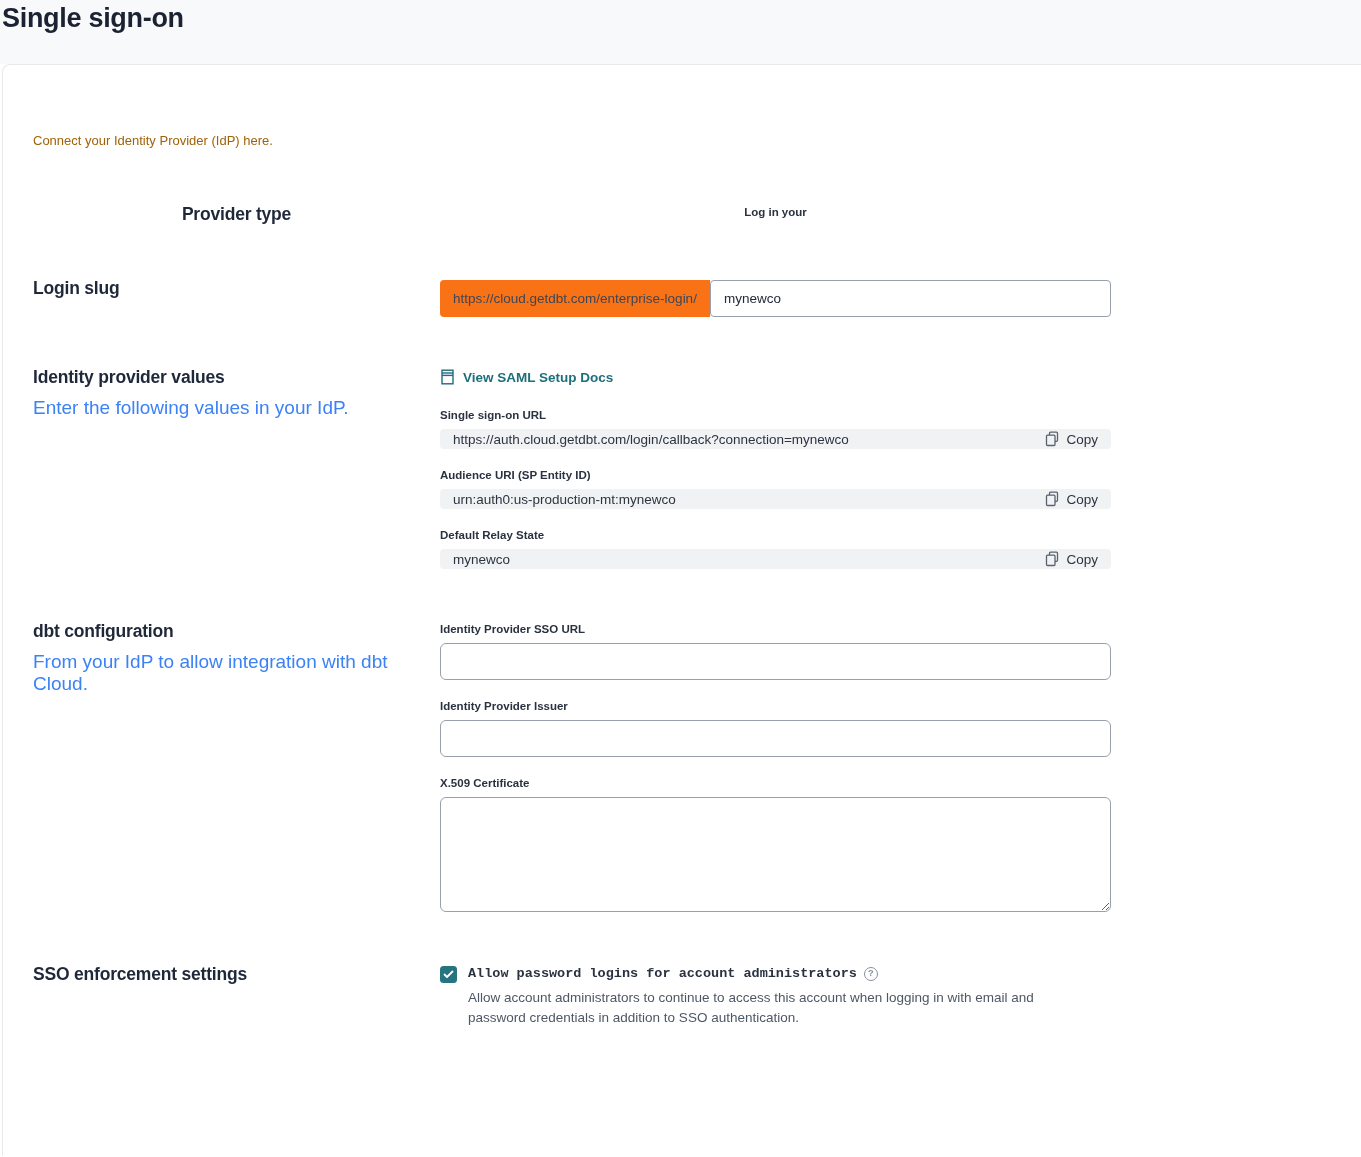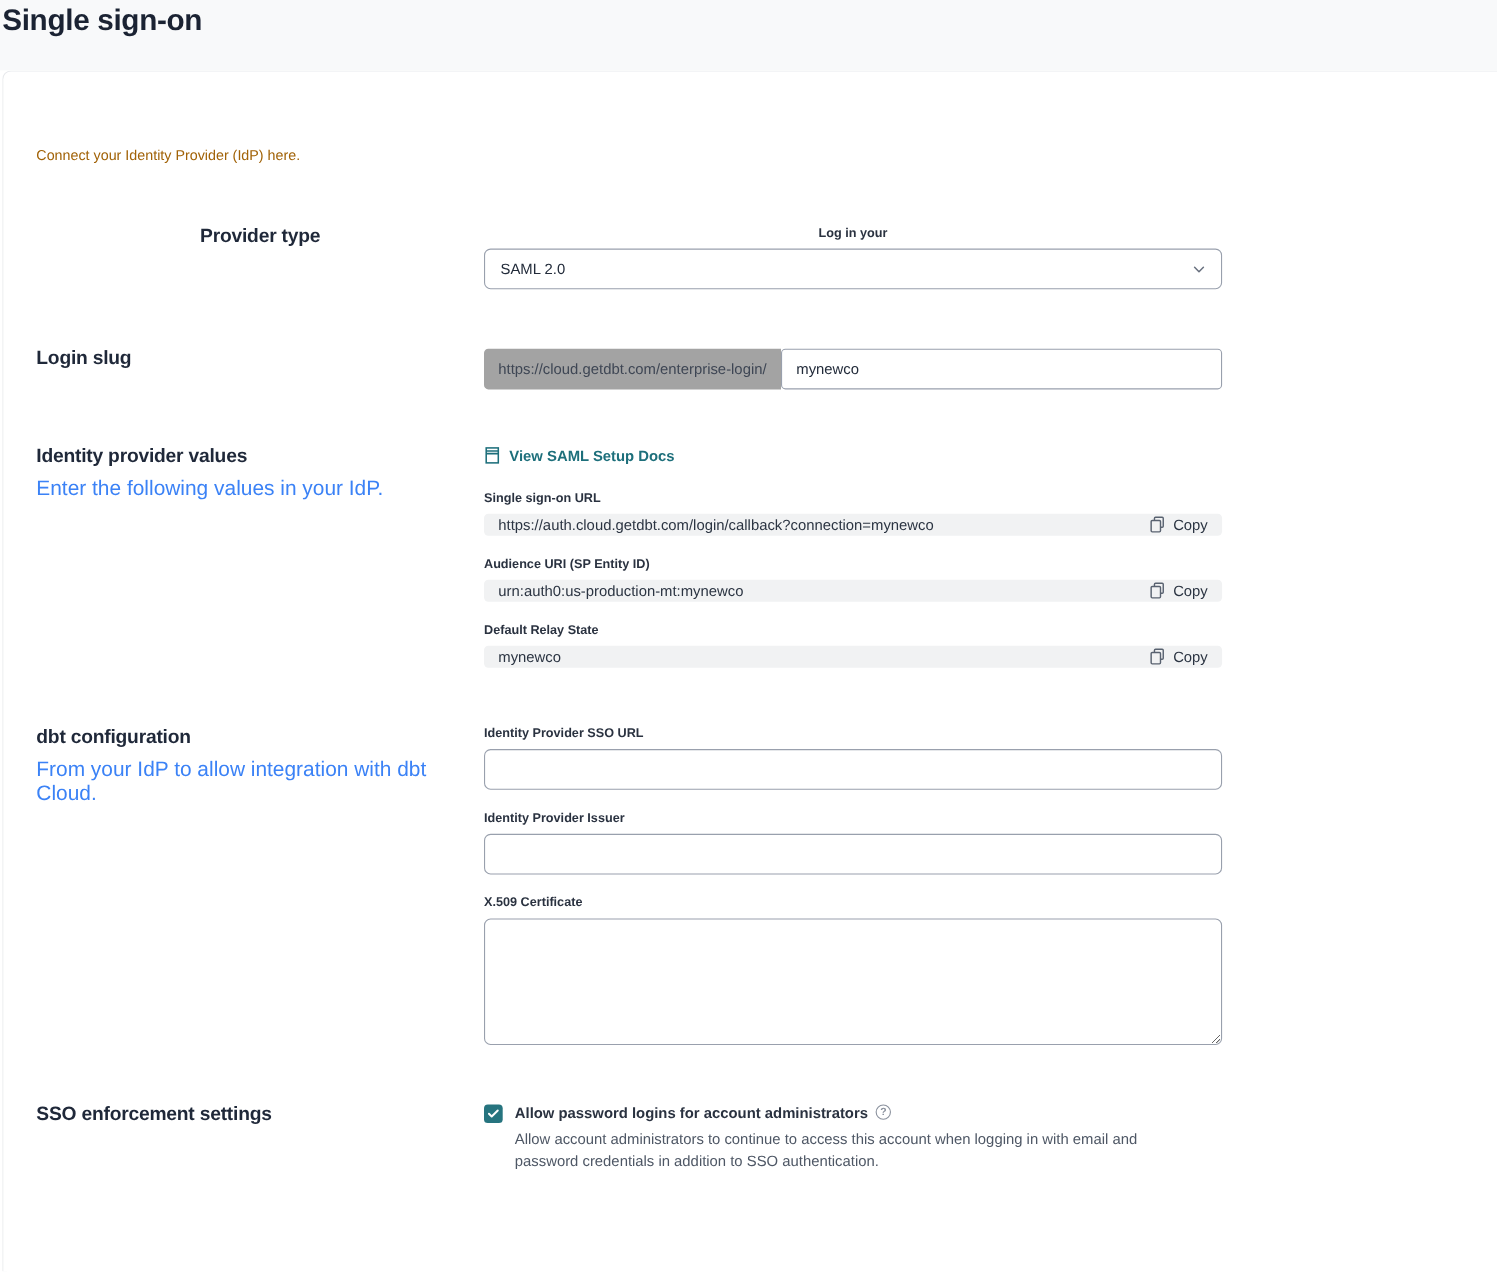--- a/index.html
+++ b/index.html
@@ -87,21 +87,21 @@
     padding: 0 14px;
     font-size: 13.5px;
     color: #222b3a;
     cursor: pointer;
   }
   .chevron svg { display: block; }
 
   
   .slug-field { display: flex; height: 37px; }
   .slug-prefix {
-    background: #a3a3a3;
+    background: #f97316;
     border-radius: 4px 0 0 4px;
     display: flex;
     align-items: center;
     padding: 0 13px;
     font-size: 13.5px;
     color: #3e4654;
     white-space: nowrap;
   }
   .slug-input {
     flex: 1;
@@ -192,21 +192,21 @@
     border-radius: 3.5px;
     background: #26747f;
     display: flex;
     align-items: center;
     justify-content: center;
     flex: none;
     margin-top: 0px;
     cursor: pointer;
   }
   .check-texts { font-size: 13.5px; }
-  .check-title-line { display: flex; gap: 7px; }
+  .check-title-line { display: flex; align-items: center; gap: 7px; font-family: Liberation Mono, monospace; }
   .check-title { font-weight: 700; color: #2a3240; }
   .help-icon {
     width: 14px;
     height: 14px;
     border: 1px solid #8a919d;
     border-radius: 50%;
     color: #8a919d;
     font-size: 9.5px;
     font-weight: 700;
     display: inline-flex;
@@ -231,28 +231,20 @@
 <div class="card">
 
   <p class="intro">Connect your Identity Provider (IdP) here.</p>
 
   <div class="section s1">
     <div>
       <h2>Provider type</h2>
     </div>
     <div>
       <label class="field-label">Log in your</label>
-      <div class="select-box">
-        <span>SAML 2.0</span>
-        <span class="chevron">
-          <svg width="12" height="8" viewBox="0 0 12 8">
-              <polyline points="2,2 6,6 10,2" fill="none" stroke="#6a7280" stroke-width="1.4" stroke-linecap="round" stroke-linejoin="round"></polyline>
-            </svg>
-        </span>
-      </div>
     </div>
   </div>
 
   <div class="section s2">
     <div>
       <h2>Login slug</h2>
     </div>
     <div>
       <div class="slug-field">
         <span class="slug-prefix">https://cloud.getdbt.com/enterprise-login/</span>

